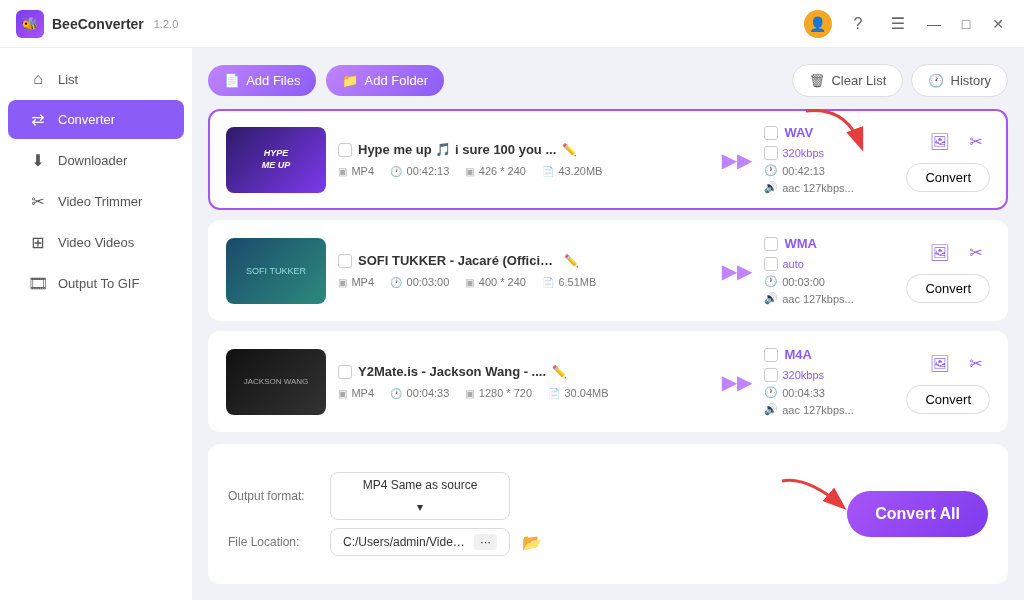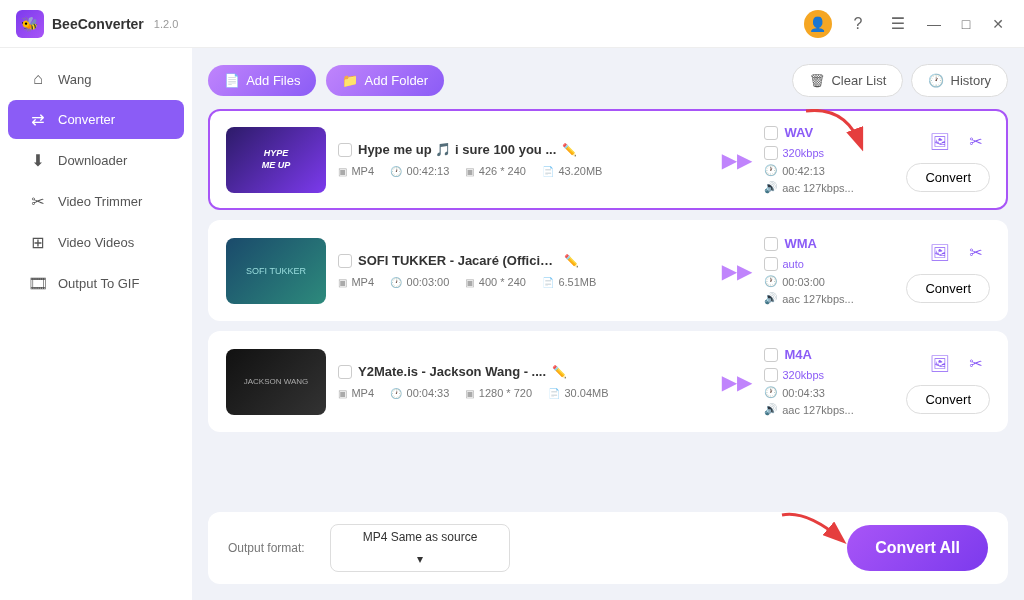--- a/index.html
+++ b/index.html
@@ -336,21 +336,21 @@
       font-size: 13px;
       color: #000000;
       cursor: pointer;
       font-weight: 500;
     }
 
     
     .bottom-bar {
       background: white;
       border-radius: 12px;
-      padding: 12px 20px;
+      padding: 28px 20px;
       display: flex;
       align-items: center;
       justify-content: space-between;
     }
     .bottom-left {
       display: flex;
       flex-direction: column;
       gap: 8px;
     }
     .bottom-row {
@@ -445,21 +445,21 @@
     <div class="win-btn">□</div>
     <div class="win-btn">✕</div>
   </div>
 </div>
 
 <div class="main-layout">
 
   <div class="sidebar">
     <div class="sidebar-item">
       <span class="icon">⌂</span>
-      <span>Wang</span>
+      <span>List</span>
     </div>
     <div class="sidebar-item active">
       <span class="icon">⇄</span>
       <span>Converter</span>
     </div>
     <div class="sidebar-item">
       <span class="icon">⬇</span>
       <span>Downloader</span>
     </div>
     <div class="sidebar-item">
@@ -693,20 +693,28 @@
 
     <div class="bottom-bar">
       <div class="bottom-left">
         <div class="bottom-row">
           <span class="bottom-label">Output format:</span>
           <div class="format-select">
             <span>MP4 Same as source</span>
             <span>▾</span>
           </div>
         </div>
+        <div class="bottom-row">
+          <span class="bottom-label">File Location:</span>
+          <div class="location-input">
+            <span class="location-text">C:/Users/admin/Videos/</span>
+            <button class="dots-btn">···</button>
+          </div>
+          <span class="folder-icon">📂</span>
+        </div>
       </div>
       <div style="position:relative; display:flex; align-items:center;">
 
         <div style="position:absolute; left:-80px; top:-20px; pointer-events:none;">
           <svg width="90" height="50" viewBox="0 0 90 50">
             <defs>
               <marker id="arrowhead2" markerWidth="8" markerHeight="6" refX="6" refY="3" orient="auto">
                 <polygon points="0 0, 8 3, 0 6" fill="#e53e3e"></polygon>
               </marker>
             </defs>

